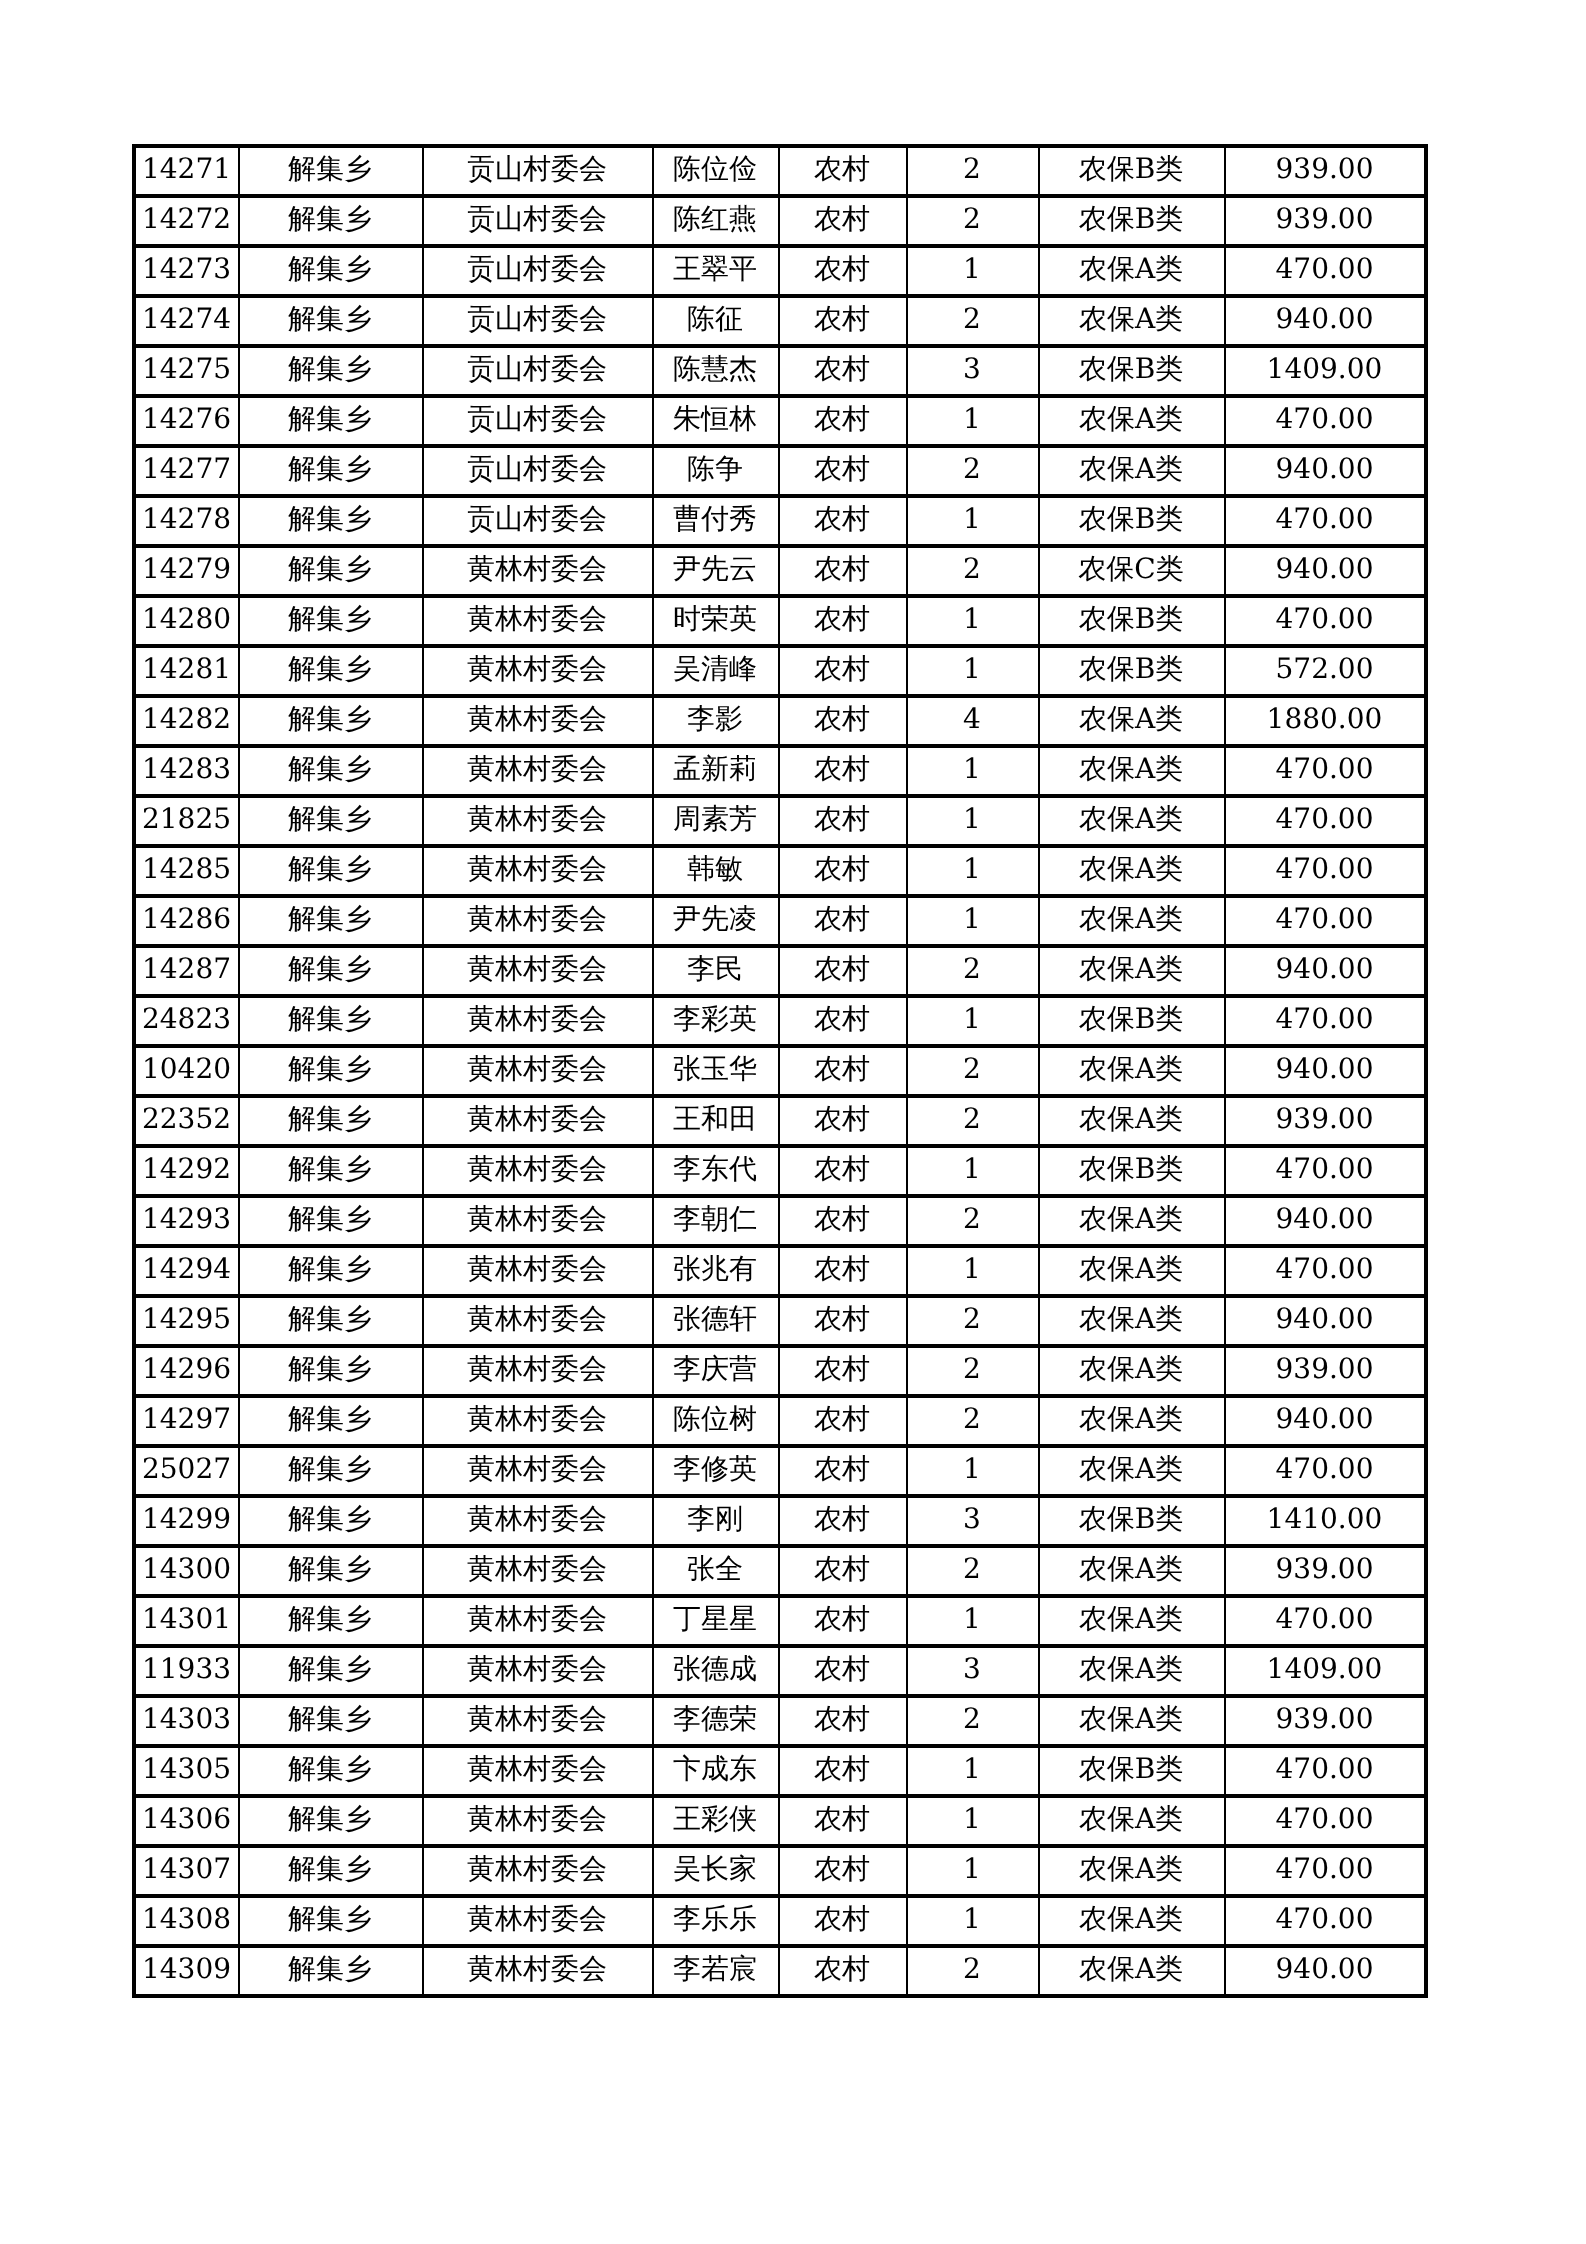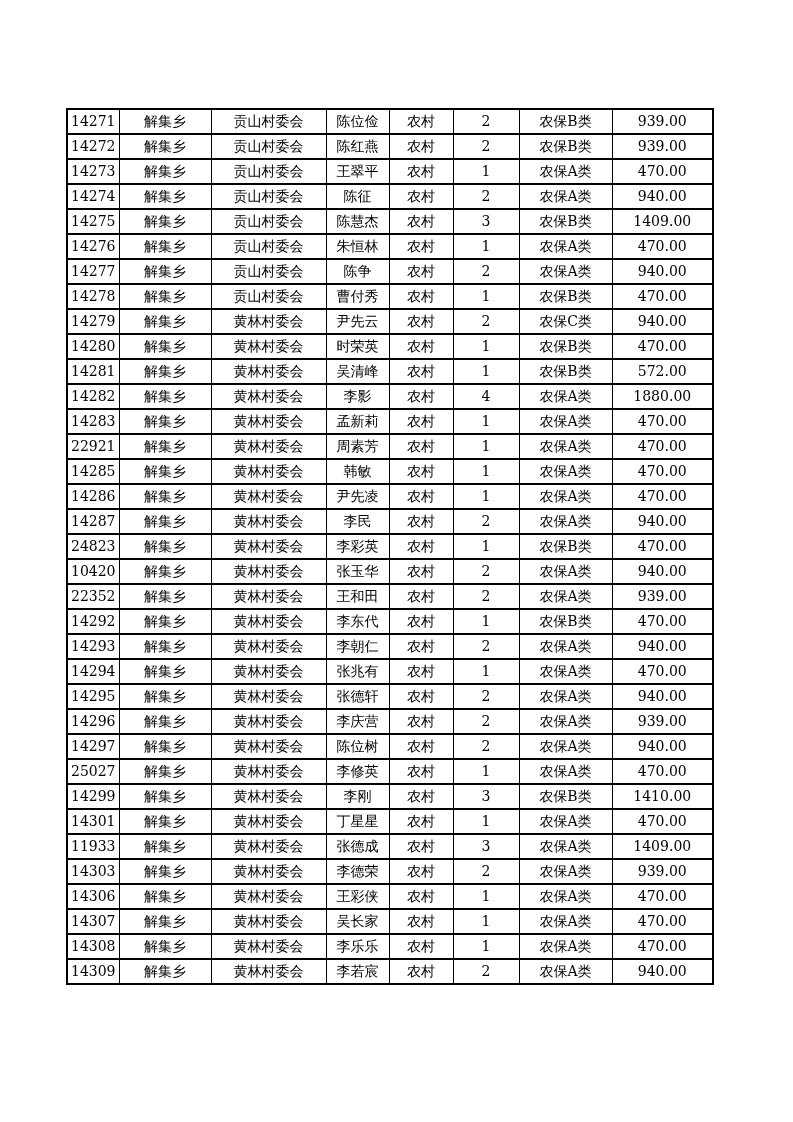--- a/index.html
+++ b/index.html
@@ -18,21 +18,20 @@
   }
   .sheet{
     position:absolute;
     left:66px;
     top:72px;
   }
   table.roster{
     border-collapse:collapse;
     table-layout:fixed;
     border:2px solid var(--line);
-    margin-top:36px;
   }
   table.roster td{
     border:1px solid var(--line);
     border-top:2px solid var(--line);
     height:23px;
     padding:0 1px;
     text-align:center;
     vertical-align:middle;
     font-size:14px;
     line-height:23px;
@@ -190,21 +189,21 @@
           <td>14283</td>
           <td>解集乡</td>
           <td>黄林村委会</td>
           <td>孟新莉</td>
           <td>农村</td>
           <td>1</td>
           <td>农保A类</td>
           <td>470.00</td>
         </tr>
         <tr>
-          <td>22921</td>
+          <td>21825</td>
           <td>解集乡</td>
           <td>黄林村委会</td>
           <td>周素芳</td>
           <td>农村</td>
           <td>1</td>
           <td>农保A类</td>
           <td>470.00</td>
         </tr>
         <tr>
           <td>14285</td>
@@ -340,20 +339,30 @@
           <td>14299</td>
           <td>解集乡</td>
           <td>黄林村委会</td>
           <td>李刚</td>
           <td>农村</td>
           <td>3</td>
           <td>农保B类</td>
           <td>1410.00</td>
         </tr>
         <tr>
+          <td>14300</td>
+          <td>解集乡</td>
+          <td>黄林村委会</td>
+          <td>张全</td>
+          <td>农村</td>
+          <td>2</td>
+          <td>农保A类</td>
+          <td>939.00</td>
+        </tr>
+        <tr>
           <td>14301</td>
           <td>解集乡</td>
           <td>黄林村委会</td>
           <td>丁星星</td>
           <td>农村</td>
           <td>1</td>
           <td>农保A类</td>
           <td>470.00</td>
         </tr>
         <tr>
@@ -368,20 +377,30 @@
         </tr>
         <tr>
           <td>14303</td>
           <td>解集乡</td>
           <td>黄林村委会</td>
           <td>李德荣</td>
           <td>农村</td>
           <td>2</td>
           <td>农保A类</td>
           <td>939.00</td>
+        </tr>
+        <tr>
+          <td>14305</td>
+          <td>解集乡</td>
+          <td>黄林村委会</td>
+          <td>卞成东</td>
+          <td>农村</td>
+          <td>1</td>
+          <td>农保B类</td>
+          <td>470.00</td>
         </tr>
         <tr>
           <td>14306</td>
           <td>解集乡</td>
           <td>黄林村委会</td>
           <td>王彩侠</td>
           <td>农村</td>
           <td>1</td>
           <td>农保A类</td>
           <td>470.00</td>

